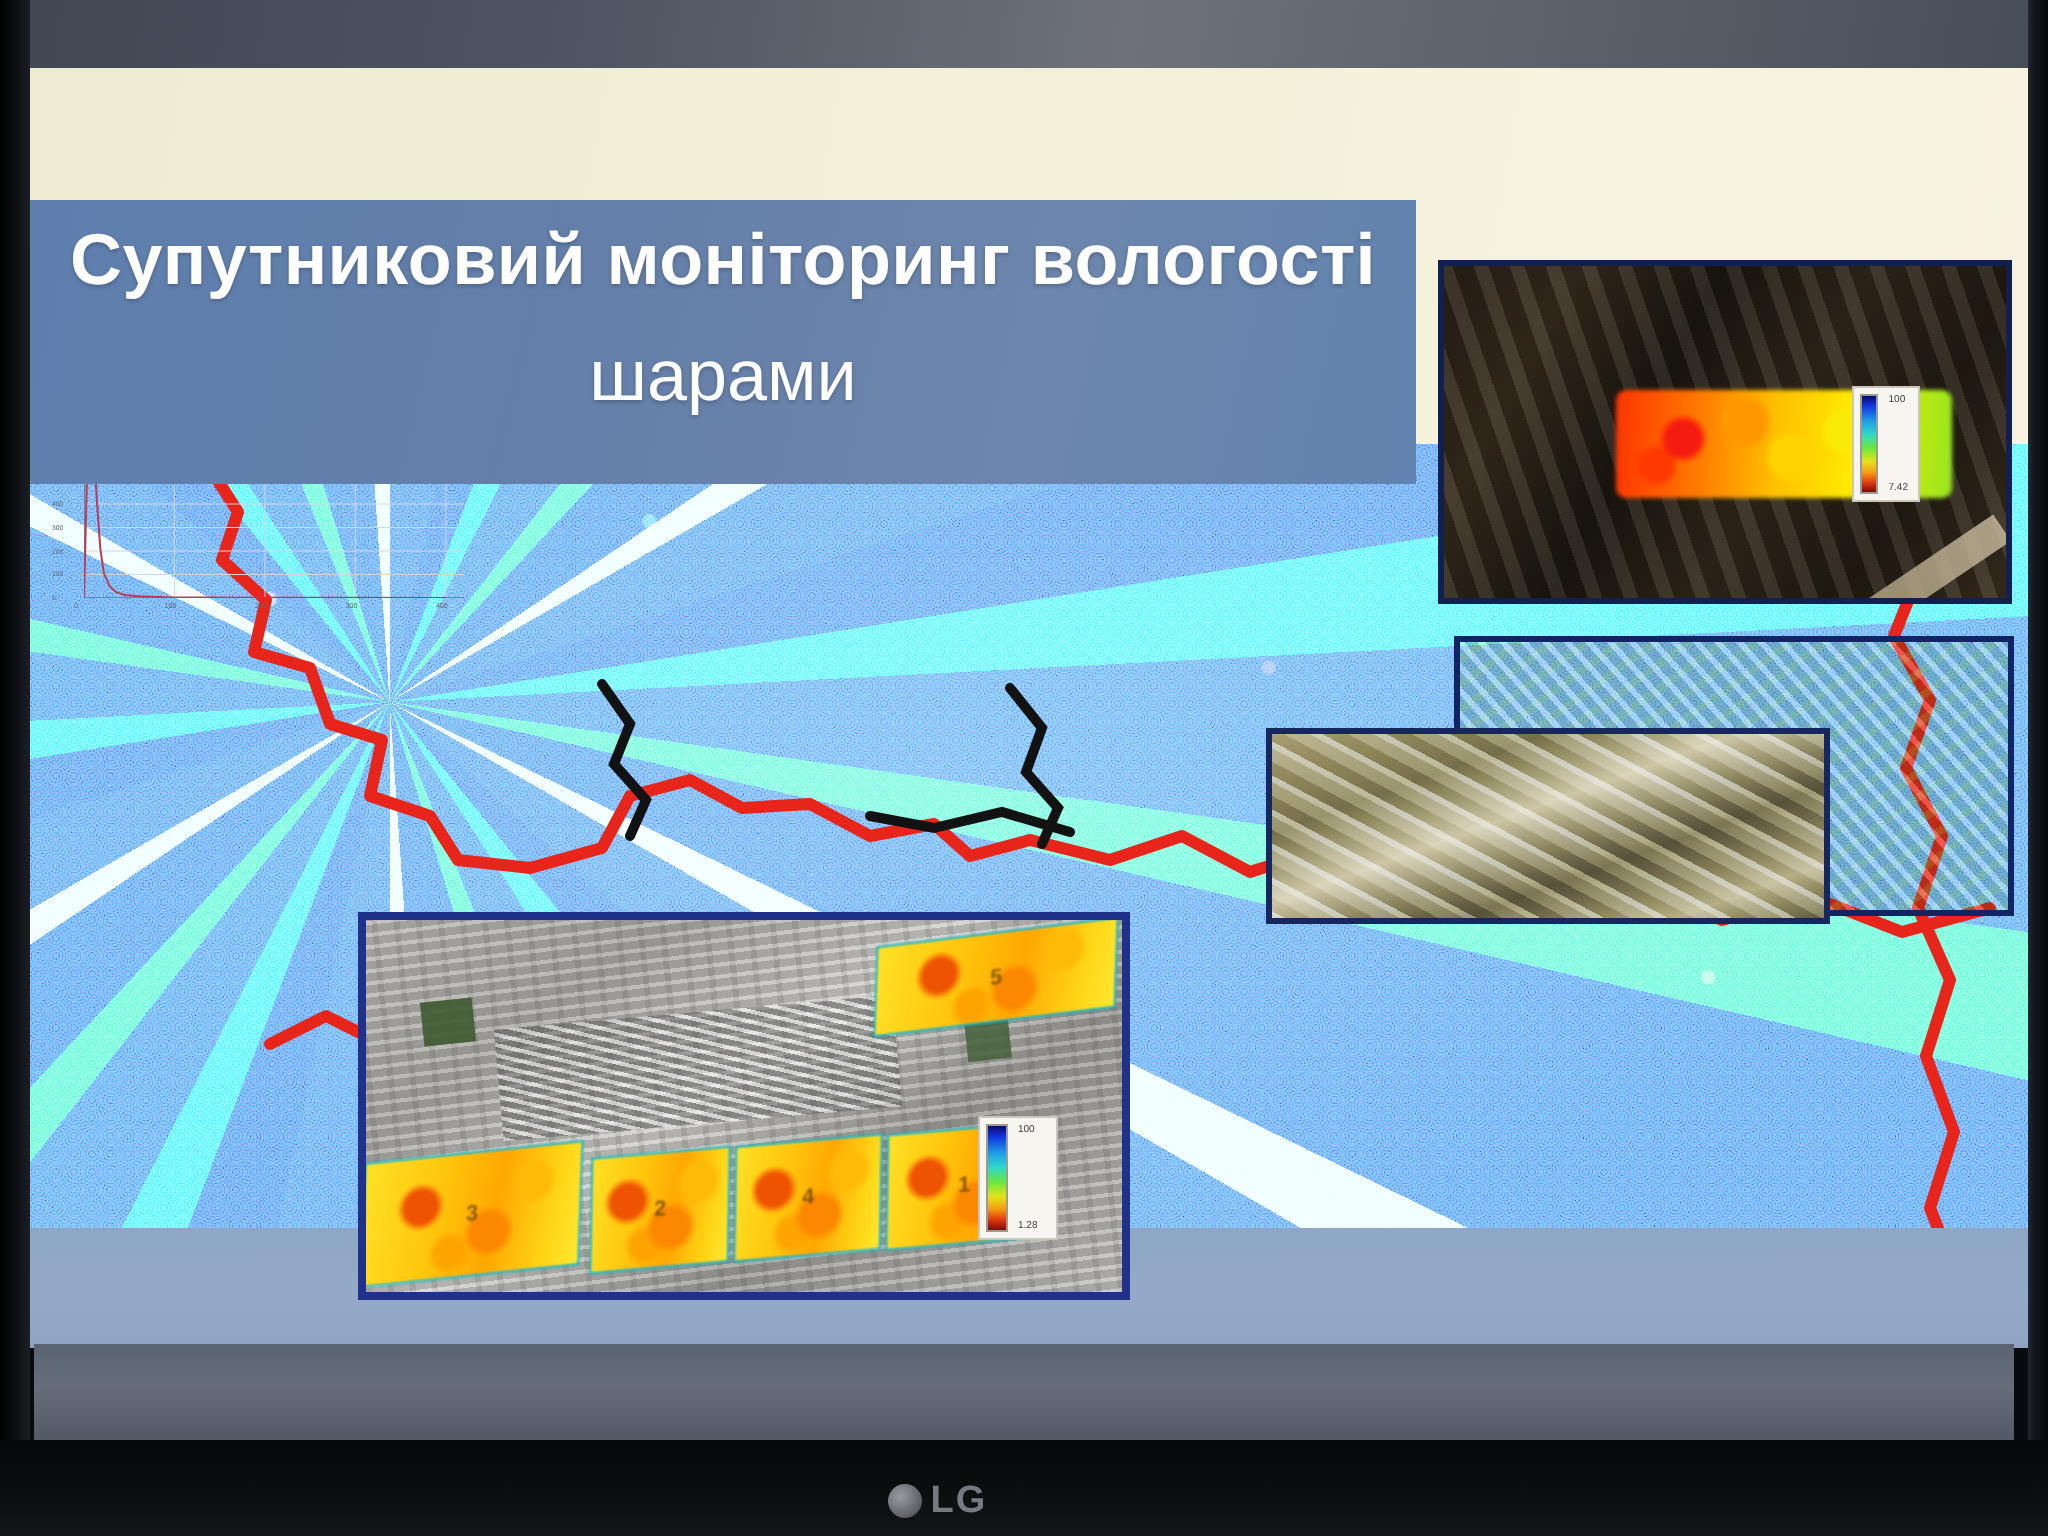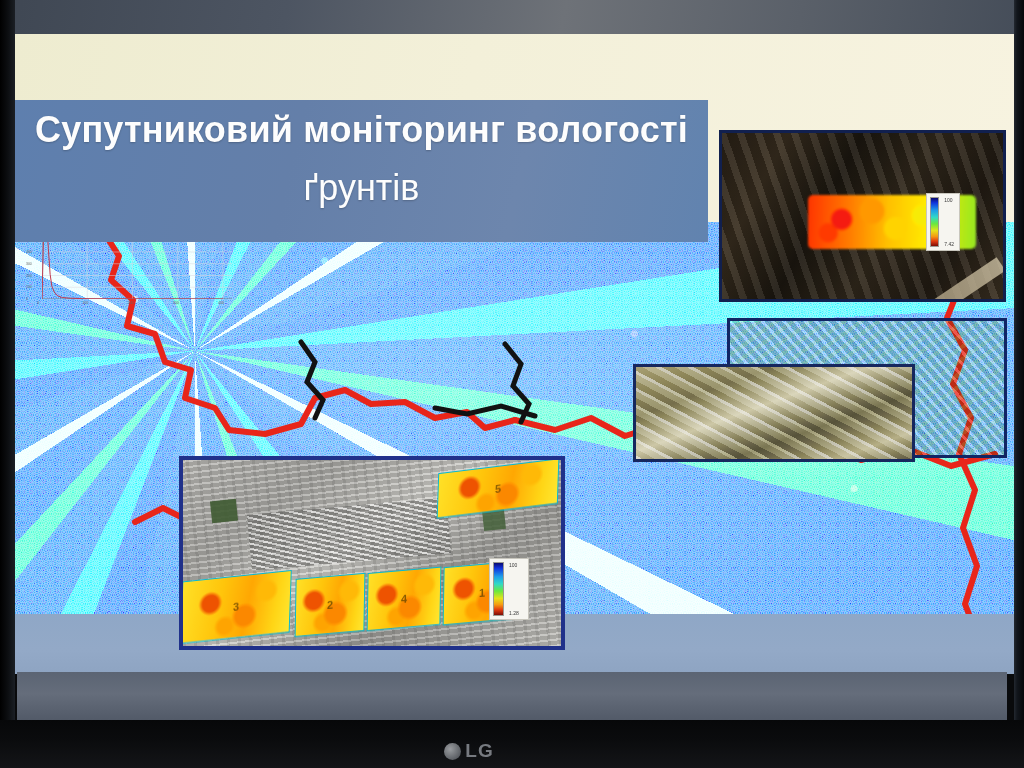--- a/index.html
+++ b/index.html
@@ -331,21 +331,21 @@
       </g>
       <g fill="none" stroke="#121212" stroke-width="5" stroke-linecap="round">
         <path d="M286,120 L300,140 L292,160 L308,178 L300,196"></path>
         <path d="M490,122 L506,142 L498,164 L514,182 L506,200"></path>
         <path d="M420,186 L452,192 L486,184 L520,194"></path>
       </g>
     </svg>
 
     <div class="title-band">
       <div class="title-line1">Супутниковий моніторинг вологості</div>
-      <div class="title-line2">ґрунтів</div>
+      <div class="title-line2">шарами</div>
     </div>
 
     <div class="inset" id="aerial">
       <div class="strips"></div>
       <div class="hot"></div>
       <div class="diag"></div>
       <div class="cbar-box" style="left:204px; top:60px; width:34px; height:58px;">
         <div class="cbar-ramp"></div>
         <div class="cbar-ticks">
           <span>100</span>

